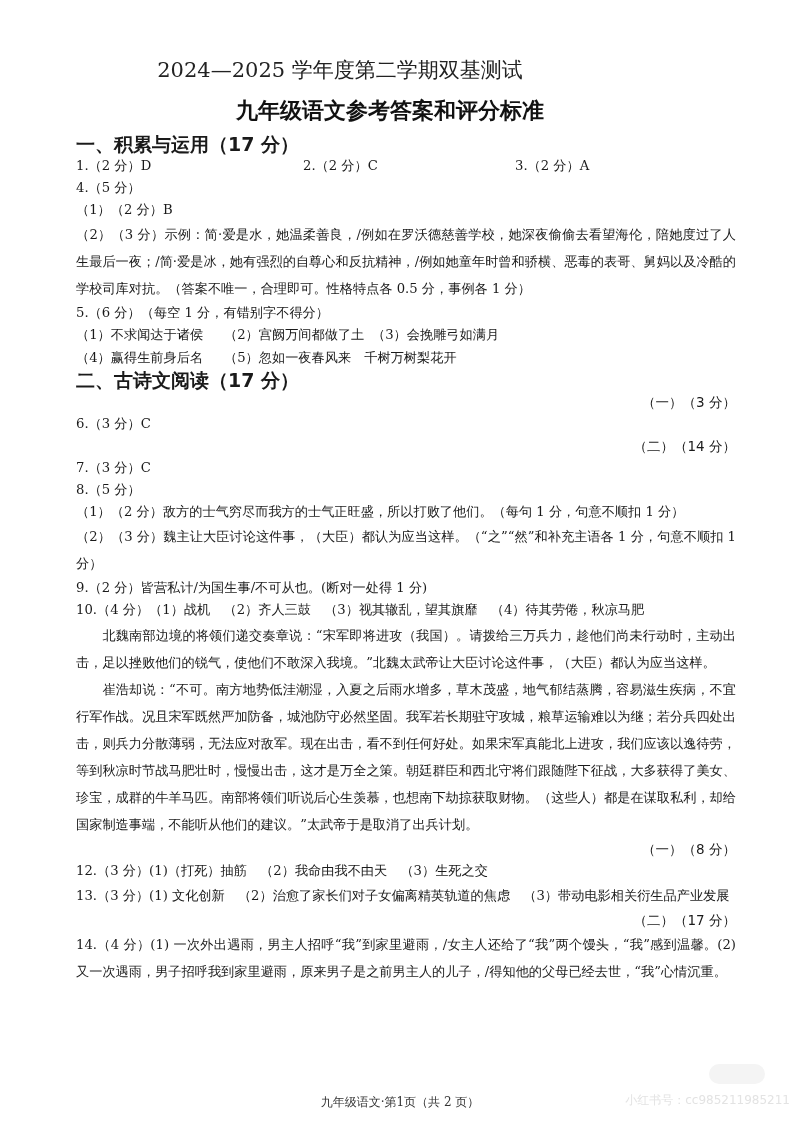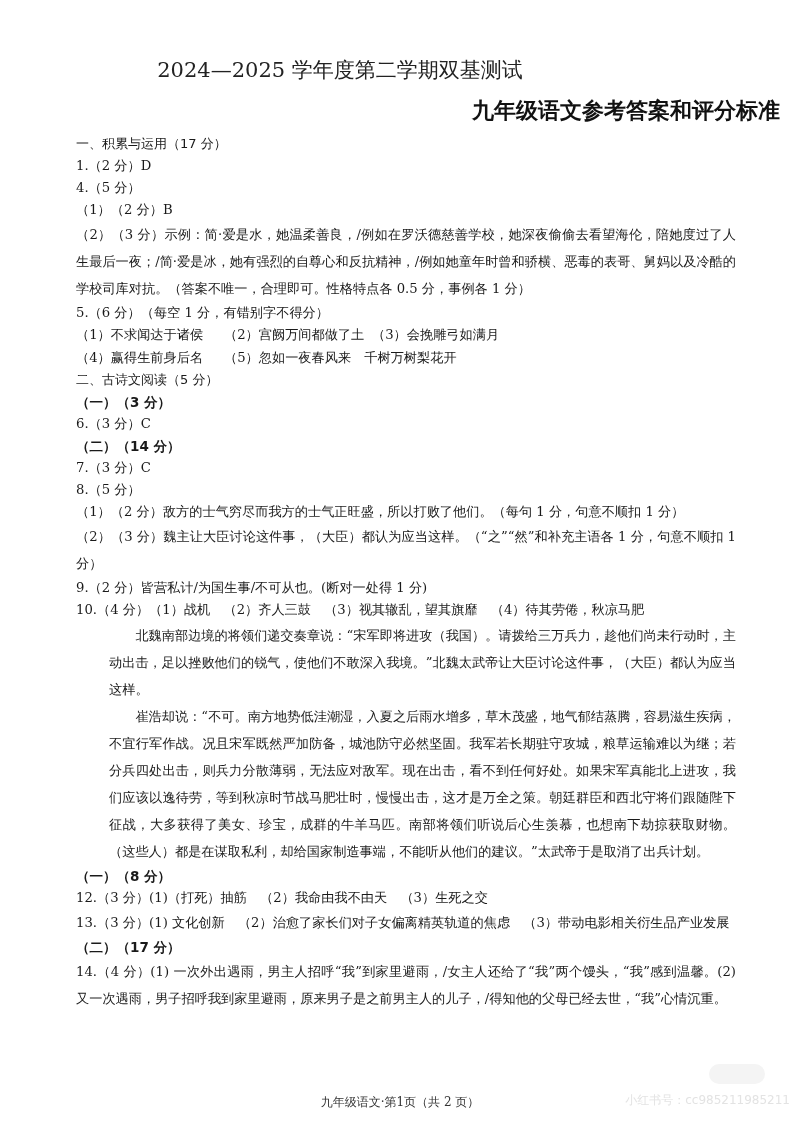--- a/index.html
+++ b/index.html
@@ -7,31 +7,31 @@
     width: 800px; height: 1131px; background: #ffffff; color: #1a1a1a;
     font-family: "DejaVu Serif", "Liberation Serif", serif;
     position: relative; overflow: hidden;
   }
   .page { position: absolute; left: 0; top: 0; width: 800px; height: 1131px; }
   .title1 {
     position: absolute; top: 56px; left: 0; width: 680px; text-align: center;
     font-size: 21px; letter-spacing: 0px; color: #222;
   }
   .title2 {
-    position: absolute; top: 96px; left: 0; width: 780px; text-align: right;
+    position: absolute; top: 96px; left: 0; width: 780px; text-align: center;
     font-size: 22px; font-weight: bold; font-family: "DejaVu Sans", "Liberation Sans", sans-serif; color: #111;
   }
   .body {
     position: absolute; left: 76px; top: 133px; width: 660px;
     font-size: 13.2px; line-height: 22.1px;
   }
   .line { white-space: nowrap; height: 22.1px; }
-  .sec { font-family: "DejaVu Sans", "Liberation Sans", sans-serif; font-weight: normal; font-size: 13px; }
-  .sub { font-family: "DejaVu Sans", "Liberation Sans", sans-serif; font-weight: bold; font-size: 13.5px; }
-  .indent { text-indent: 2em; margin-left: 33px; }
+  .sec { font-family: "DejaVu Sans", "Liberation Sans", sans-serif; font-weight: bold; font-size: 19px; }
+  .sub { font-family: "DejaVu Sans", "Liberation Sans", sans-serif; font-weight: normal; font-size: 13.5px; text-align: right; }
+  .indent { text-indent: 2em; }
   .cols { display: flex; gap: 12px; }
   .c1 { width: 215px; } .c2 { width: 200px; } .c3 { width: 200px; }
   .d1 { width: 148px; display:inline-block; } .d2 { width: 148px; display:inline-block; }
   .para { line-height: 27px; text-align: justify; }
   .footer {
     position: absolute; top: 1094px; left: 0; width: 800px; text-align: center;
     font-size: 12px; color: #333;
   }
   .watermark {
     position: absolute; top: 1092px; right: 10px; font-size: 12px; color: #e3e3e3;
@@ -47,33 +47,35 @@
 
 <div class="page">
   <div class="title1">2024—2025 学年度第二学期双基测试</div>
   <div class="title2">九年级语文参考答案和评分标准</div>
 
   <div class="body">
 
     <div class="line sec">一、积累与运用（17 分）</div>
     <div class="line cols">
       <div class="c1">1.（2 分）D</div>
+      <div class="c2">2.（2 分）C</div>
+      <div class="c3">3.（2 分）A</div>
     </div>
     <div class="line">4.（5 分）</div>
     <div class="line">（1）（2 分）B</div>
     <div class="para">（2）（3 分）示例：简·爱是水，她温柔善良，/例如在罗沃德慈善学校，她深夜偷偷去看望海伦，陪她度过了人生最后一夜；/简·爱是冰，她有强烈的自尊心和反抗精神，/例如她童年时曾和骄横、恶毒的表哥、舅妈以及冷酷的学校司库对抗。（答案不唯一，合理即可。性格特点各 0.5 分，事例各 1 分）</div>
     <div class="line">5.（6 分）（每空 1 分，有错别字不得分）</div>
     <div class="line">
       <span class="d1">（1）不求闻达于诸侯</span><span class="d2">（2）宫阙万间都做了土</span><span>（3）会挽雕弓如满月</span>
     </div>
     <div class="line">
       <span class="d1">（4）赢得生前身后名</span><span>（5）忽如一夜春风来　千树万树梨花开</span>
     </div>
 
-    <div class="line sec">二、古诗文阅读（5 分）</div>
+    <div class="line sec">二、古诗文阅读（17 分）</div>
     <div class="line sub">（一）（3 分）</div>
     <div class="line">6.（3 分）C</div>
     <div class="line sub">（二）（14 分）</div>
     <div class="line">7.（3 分）C</div>
     <div class="line">8.（5 分）</div>
     <div class="line">（1）（2 分）敌方的士气穷尽而我方的士气正旺盛，所以打败了他们。（每句 1 分，句意不顺扣 1 分）</div>
     <div class="para">（2）（3 分）魏主让大臣讨论这件事，（大臣）都认为应当这样。（“之”“然”和补充主语各 1 分，句意不顺扣 1 分）</div>
     <div class="line">9.（2 分）皆营私计/为国生事/不可从也。(断对一处得 1 分)</div>
     <div class="line">10.（4 分）（1）战机　（2）齐人三鼓　（3）视其辙乱，望其旗靡　（4）待其劳倦，秋凉马肥</div>
     <div class="para indent">北魏南部边境的将领们递交奏章说：“宋军即将进攻（我国）。请拨给三万兵力，趁他们尚未行动时，主动出击，足以挫败他们的锐气，使他们不敢深入我境。”北魏太武帝让大臣讨论这件事，（大臣）都认为应当这样。</div>

